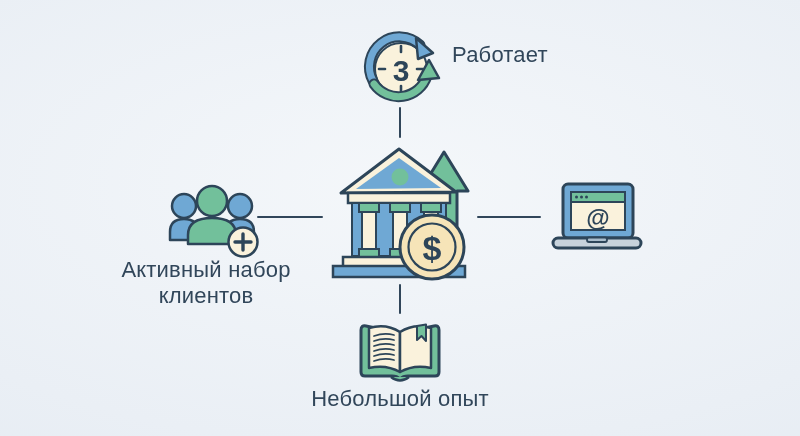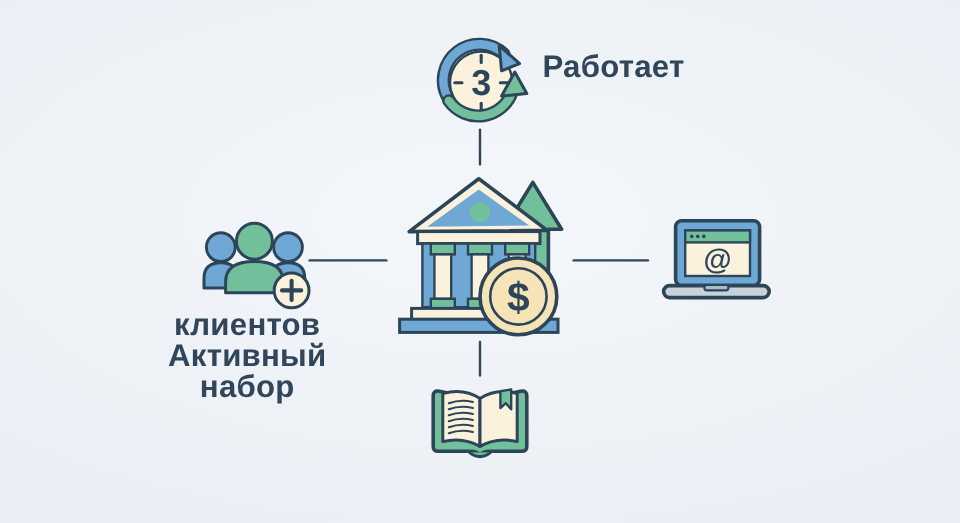--- a/index.html
+++ b/index.html
@@ -6,22 +6,22 @@
   html,body { width:800px; height:436px; }
   body { font-family:"Liberation Sans",sans-serif; }
   .canvas {
     position:relative; width:800px; height:436px; overflow:hidden;
     background: radial-gradient(ellipse 130% 110% at 50% 42%, #f4f7fa 0%, #eaeff5 55%, #e0e8f0 100%);
   }
   .connector { position:absolute; background:#31465a; border-radius:2px; }
   .icon { position:absolute; }
   .icon svg { display:block; width:100%; height:100%; }
   .label {
-    position:absolute; color:#31465a; font-size:26px; line-height:26px;
-    font-weight:700; letter-spacing:0.2px;
+    position:absolute; color:#31465a; font-size:22px; line-height:26px;
+    font-weight:400; letter-spacing:0.2px;
   }
   .label.centered { text-align:center; }
   text { font-family:"Liberation Sans",sans-serif; }
 </style>
 </head>
 <body>
 
 <div class="canvas">
 
   <div class="connector" style="left:398.5px; top:107px; width:2.5px; height:31px;"></div>
@@ -60,22 +60,22 @@
       <circle cx="52" cy="19" r="15" fill="#72c09b" stroke="#2d4559" stroke-width="2.5"></circle>
       <path d="M28,62 V53 Q28,36 52,36 Q76,36 76,53 V62 Z" fill="#72c09b" stroke="#2d4559" stroke-width="2.5" stroke-linejoin="round"></path>
       <g>
         <circle cx="83" cy="60" r="14.5" fill="#faf2dc" stroke="#2d4559" stroke-width="2.5"></circle>
         <line x1="75" y1="60" x2="91" y2="60" stroke="#2d4559" stroke-width="3.4" stroke-linecap="round"></line>
         <line x1="83" y1="52" x2="83" y2="68" stroke="#2d4559" stroke-width="3.4" stroke-linecap="round"></line>
       </g>
     </svg>
   </div>
   <div class="label centered" style="left:120px; top:257px; width:172px;">
+    <div>Активный набор</div>
     <div>клиентов</div>
-    <div>Активный набор</div>
   </div>
 
   <div class="icon" style="left:550px; top:180px; width:94px; height:72px;">
     <svg viewBox="0 0 94 72">
       <rect x="13" y="4" width="70" height="54" rx="5" fill="#6fa8d4" stroke="#2d4559" stroke-width="3"></rect>
       <rect x="21" y="12" width="54" height="38" fill="#faf2dc" stroke="#2d4559" stroke-width="2"></rect>
       <rect x="21" y="12" width="54" height="10" fill="#72c09b" stroke="#2d4559" stroke-width="2"></rect>
       <g fill="#2d4559">
         <circle cx="26.5" cy="17" r="1.5"></circle>
           <circle cx="31.5" cy="17" r="1.5"></circle>
@@ -97,20 +97,23 @@
         <path d="M22,16 Q32,12.5 42,15"></path>
         <path d="M22,21 Q32,17.5 42,20"></path>
         <path d="M22,26 Q32,22.5 42,25"></path>
         <path d="M22,31 Q32,27.5 42,30"></path>
         <path d="M22,36 Q32,32.5 42,35"></path>
         <path d="M22,41 Q32,37.5 42,40"></path>
       </g>
       <polygon points="65,6 74,4.5 74,21 69.5,16 65,20" fill="#72c09b" stroke="#2d4559" stroke-width="2" stroke-linejoin="round"></polygon>
     </svg>
   </div>
+  <div class="label centered" style="left:309px; top:386px; width:182px;">
+    <div>Небольшой опыт</div>
+  </div>
 
   <div class="icon" style="left:329px; top:145px; width:142px; height:137px;">
     <svg viewBox="0 0 142 137">
       <path d="M115,7 L139,46 L128,46 L128,110 L102,110 L102,46 L91,46 Z" fill="#72c09b" stroke="#2d4559" stroke-width="3" stroke-linejoin="round"></path>
       <polygon points="70,4 12,48 127,47" fill="#faf2dc" stroke="#2d4559" stroke-width="3" stroke-linejoin="round"></polygon>
       <polygon points="70,13 27,44 112,43" fill="#6fa8d4"></polygon>
       <circle cx="71" cy="32" r="8.5" fill="#72c09b"></circle>
       <rect x="19" y="48" width="102" height="10" fill="#faf2dc" stroke="#2d4559" stroke-width="2.5"></rect>
       <rect x="23" y="58" width="94" height="53" fill="#6fa8d4" stroke="#2d4559" stroke-width="2"></rect>
       <g>

